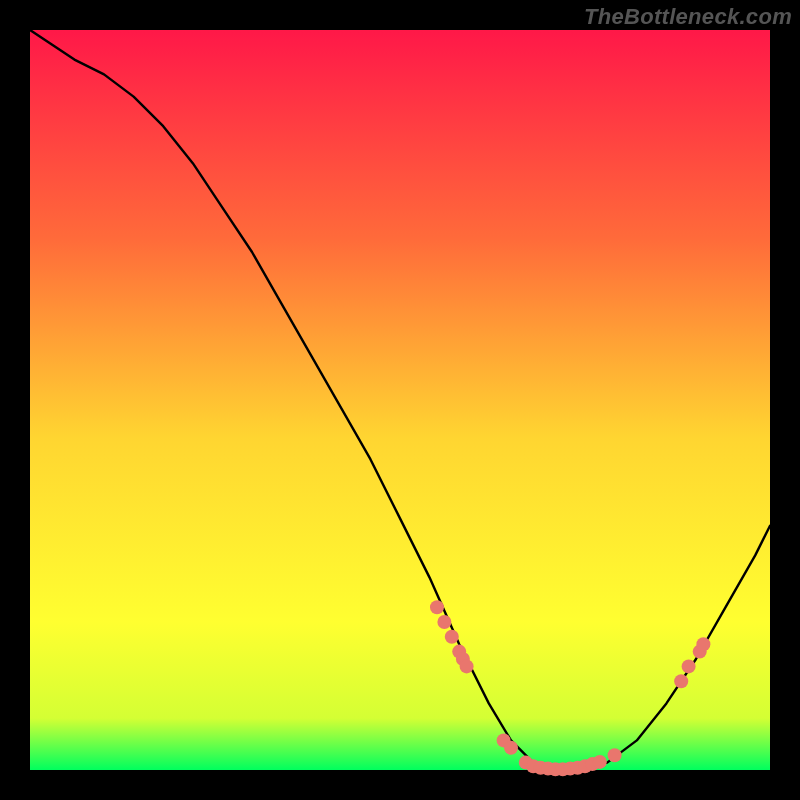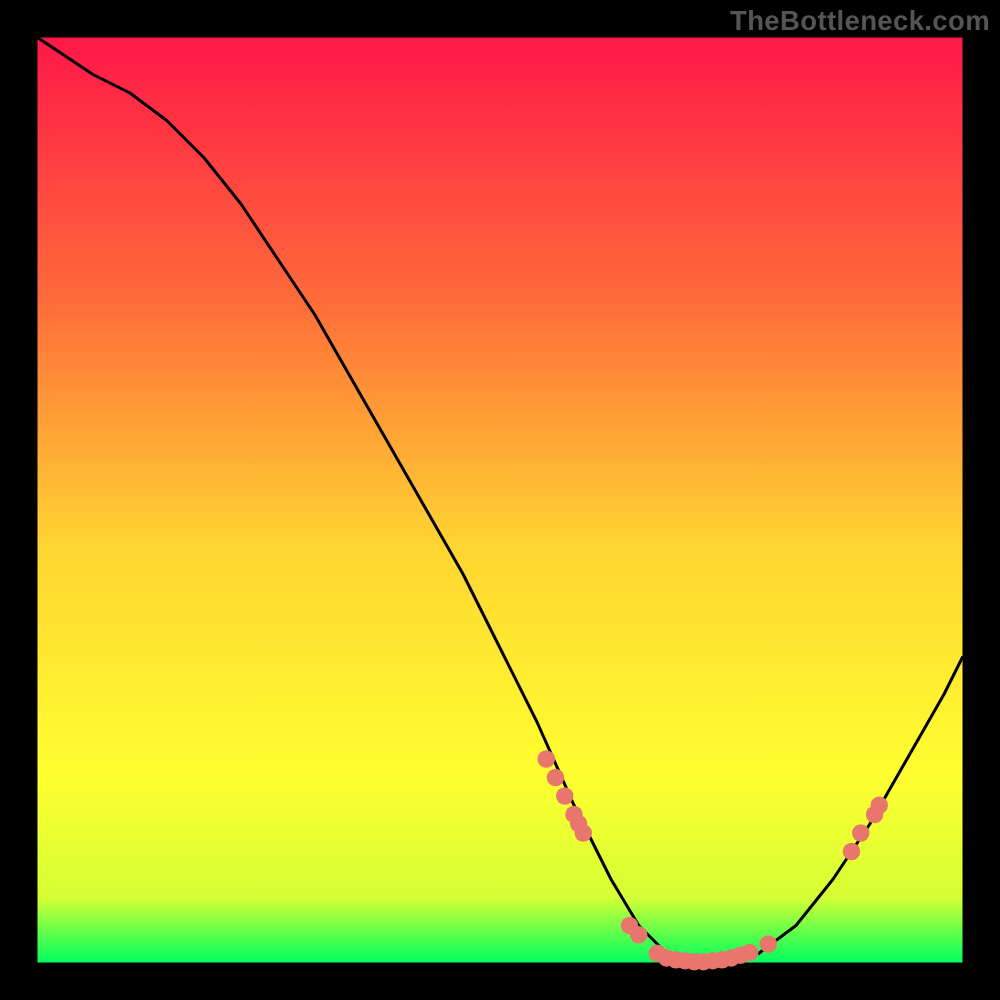--- a/index.html
+++ b/index.html
@@ -8,20 +8,21 @@
     width: 800px;
     height: 800px;
     background: #000000;
     font-family: Arial, Helvetica, sans-serif;
     overflow: hidden;
   }
   .frame {
     position: relative;
     width: 800px;
     height: 800px;
+    font-style: italic;
   }
   .watermark {
     position: absolute;
     top: 4px;
     right: 8px;
     color: #555555;
     font-size: 22px;
     font-weight: 600;
     letter-spacing: 0.3px;
     z-index: 3;

